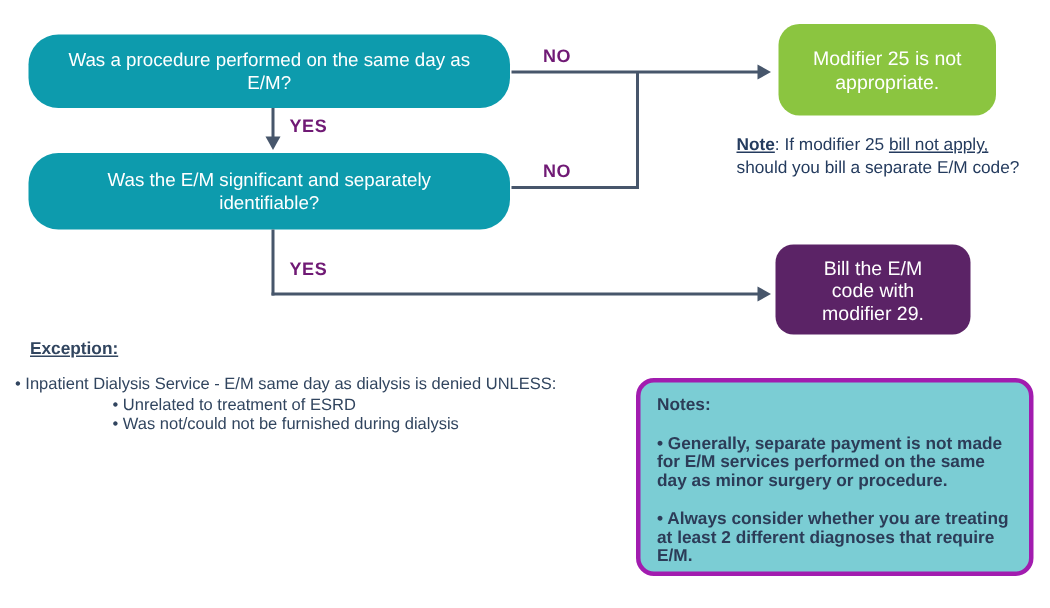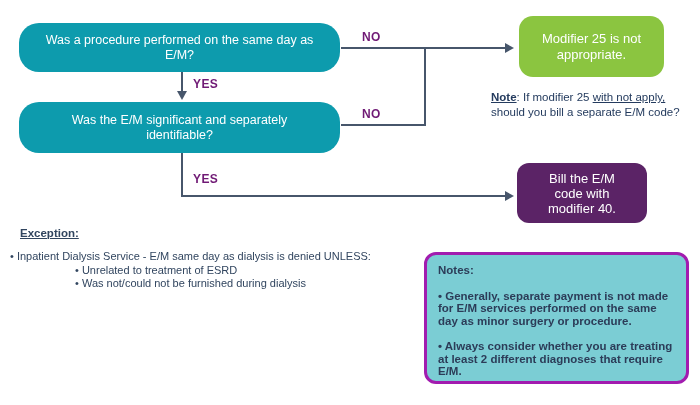--- a/index.html
+++ b/index.html
@@ -90,29 +90,29 @@
   <div id="yes2-h" class="hline"></div>
   <div id="yes2-arrow" class="arrow-r"></div>
   <div id="yes2-label" class="edge-label">YES</div>
 
   <div id="green" class="box">
     <span>Modifier 25 is not
 appropriate.</span>
   </div>
 
   <div id="note">
-    <span class="b u">Note</span><span>: If modifier 25 </span><span class="u">with not apply,</span>
+    <span class="b u">Note</span><span>: If modifier 25 </span><span class="u">bill not apply,</span>
     <br>
     <span>should you bill a separate E/M code?</span>
   </div>
 
   <div id="purple" class="box">
     <span>Bill the E/M
 code with
-modifier 40.</span>
+modifier 29.</span>
   </div>
 
   <div id="exception-heading">Exception:</div>
   <div id="exception-bullet">• Inpatient Dialysis Service - E/M same day as dialysis is denied UNLESS:</div>
   <div id="exception-subs">• Unrelated to treatment of ESRD
 • Was not/could not be furnished during dialysis</div>
 
   <div id="notes-panel">
     <div class="notes-title">Notes:</div>
     <div class="notes-bullet">• Generally, separate payment is not made

